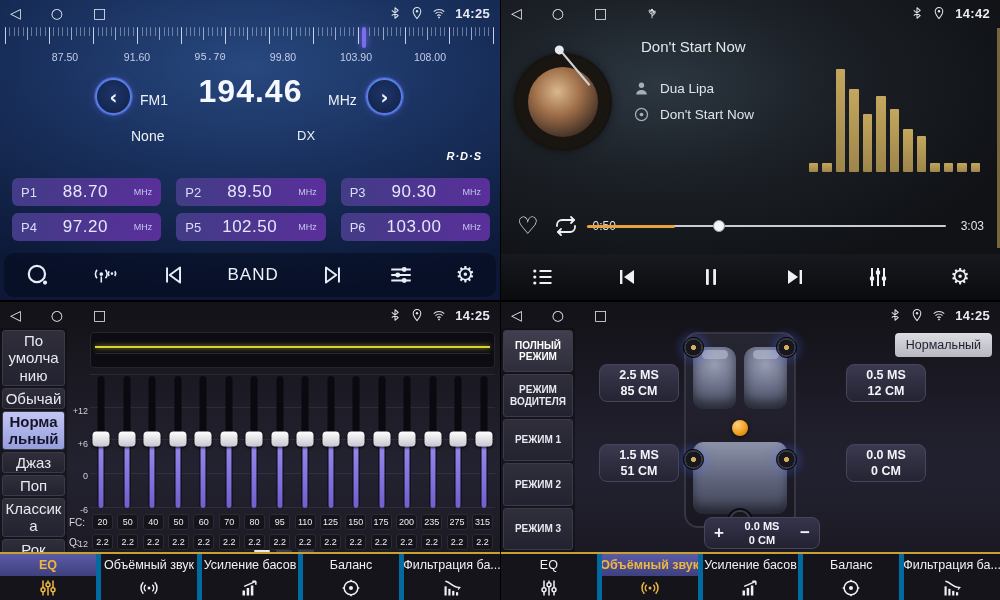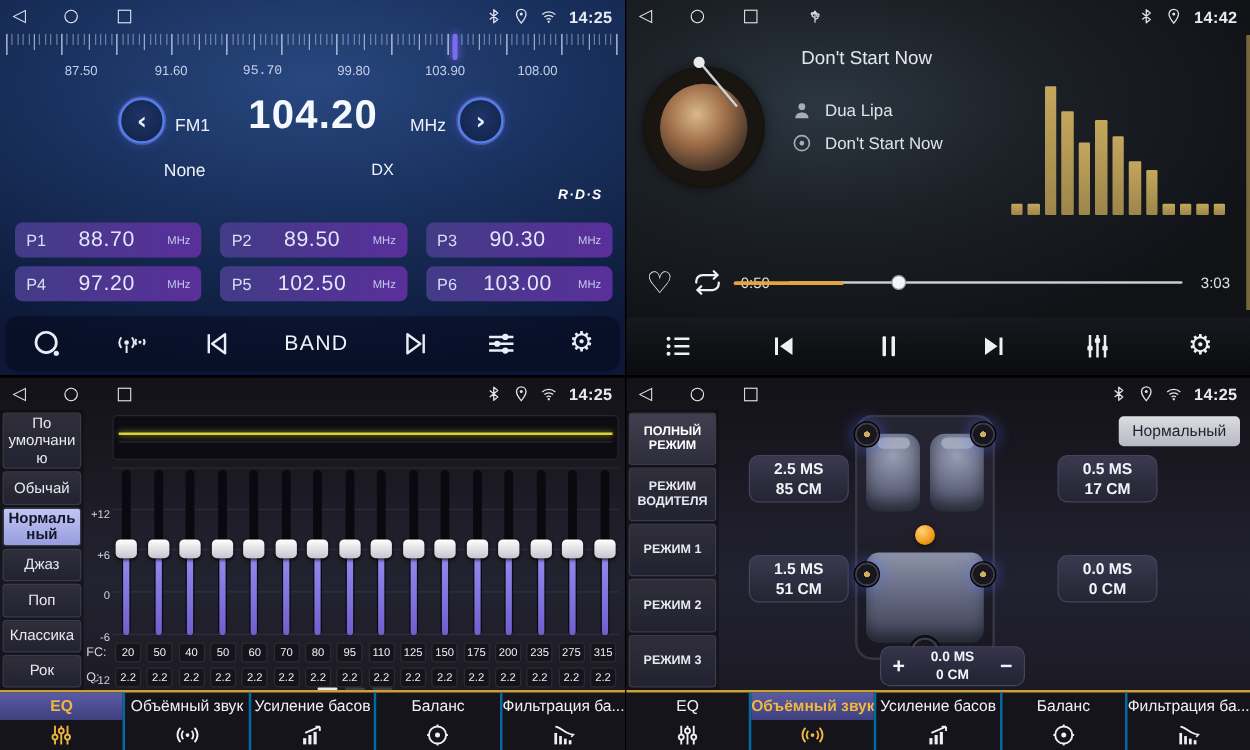--- a/index.html
+++ b/index.html
@@ -99,29 +99,29 @@
   .pb-ico { width:24px; height:24px; cursor:pointer; }
   .pb-ico svg { width:100%; height:100%; }
 
   
   .sidebar { position:absolute; left:0; top:26px; bottom:48px; display:flex; flex-direction:column;
              gap:2px; padding:2px; background:rgba(10,10,14,.45); }
   .sidebar.eqside { width:67px; }
   .sidebar.surside { width:74px; }
   .side-btn { flex:1; display:flex; align-items:center; justify-content:center; text-align:center;
               background:linear-gradient(180deg, #2f2e3a, #232230); border:1px solid #3b3a48; border-radius:3px;
-              color:#e8e9f0; font-size:12px; line-height:1.15; padding:1px 2px; cursor:pointer;
+              color:#e8e9f0; font-size:15px; line-height:1.15; padding:1px 2px; cursor:pointer;
               font-family:"Liberation Sans", sans-serif; word-break:break-word; }
   .side-btn.selected { background:linear-gradient(180deg, #c2c6f4, #969ddd); color:#14152a; font-weight:bold; }
   .side-btn.mode { font-weight:bold; font-size:10px; text-transform:uppercase; }
   .side-btn.mode.active { background:linear-gradient(180deg, #413f4f, #2e2d3b); color:#ffffff; }
 
   .tabs { position:absolute; left:0; right:0; bottom:0; height:48px; display:flex;
           border-top:2px solid #c9a032; background:#15141b; }
-  .tab { flex:1; display:flex; flex-direction:column; border-right:2px solid #0369a1; cursor:pointer; min-width:0; }
+  .tab { flex:1; display:flex; flex-direction:column; border-right:5px solid #0369a1; cursor:pointer; min-width:0; }
   .tab:last-child { border-right:none; }
   .tab .t-label { height:22px; display:flex; align-items:center; justify-content:center; font-size:12.5px;
                   color:#f0f1f6; white-space:nowrap; overflow:hidden; }
   .tab .t-icon { flex:1; display:flex; align-items:center; justify-content:center; color:#eef0f4; }
   .tab .t-icon svg { width:20px; height:20px; }
   .tab.selected .t-label { background:linear-gradient(180deg, #5a5ba6, #3f407e); color:#f0b73e; font-weight:bold; }
   .tab.selected .t-icon { color:#f0b73e; }
 
   
   .eq-main { position:absolute; left:69px; right:2px; top:26px; bottom:48px; }
@@ -338,21 +338,21 @@
           <span style="left: 56.6%;">99.80</span>
           <span style="left: 71.2%;">103.90</span>
           <span style="left: 86%;">108.00</span>
         </div>
     </div>
 
     <button class="arrow-btn arrow-left">‹</button>
     <button class="arrow-btn arrow-right">›</button>
     <div class="band-label">FM1</div>
     <div class="pty-label">None</div>
-    <div class="freq-big">104.20</div>
+    <div class="freq-big">194.46</div>
     <div class="unit-label">MHz</div>
     <div class="dx-label">DX</div>
     <div class="rds-badge">R·D·S</div>
 
     <div class="presets" id="radio-presets">
         <button class="preset">
           <span class="p-label">P1</span>
           <span class="p-freq">88.70</span>
           <span class="p-unit">MHz</span>
         </button>
@@ -798,21 +798,21 @@
       <div class="listener"></div>
       <div class="subwoofer"></div>
     </div>
 
     <div class="delay d-fl">
       <span>2.5 MS</span>
       <span>85 CM</span>
     </div>
     <div class="delay d-fr">
       <span>0.5 MS</span>
-      <span>17 CM</span>
+      <span>12 CM</span>
     </div>
     <div class="delay d-rl">
       <span>1.5 MS</span>
       <span>51 CM</span>
     </div>
     <div class="delay d-rr">
       <span>0.0 MS</span>
       <span>0 CM</span>
     </div>
 

